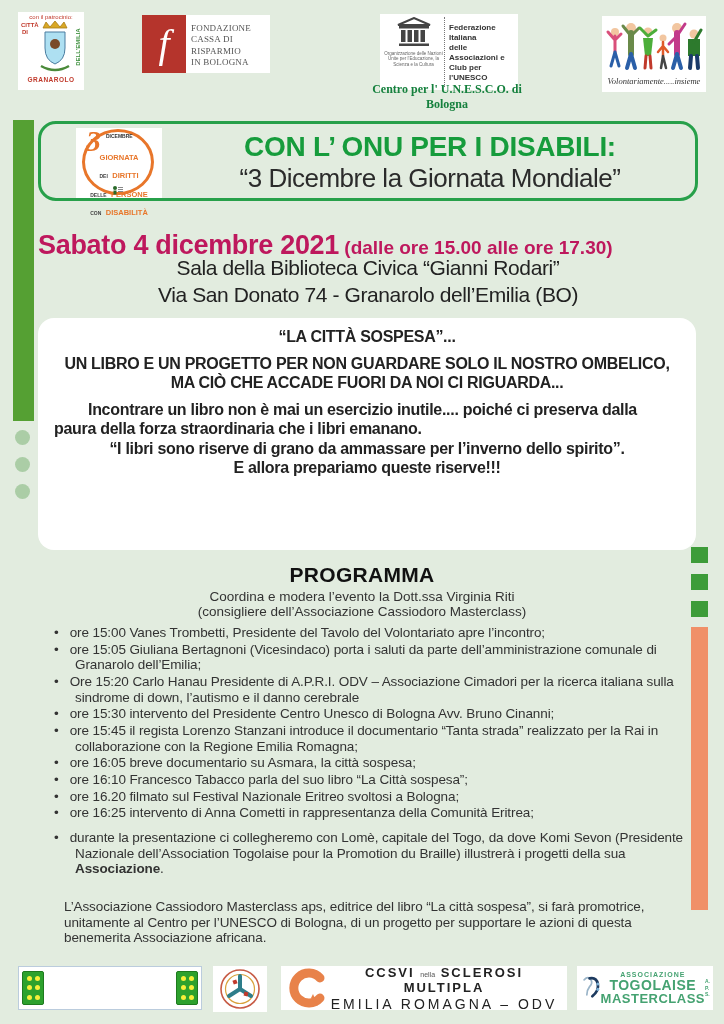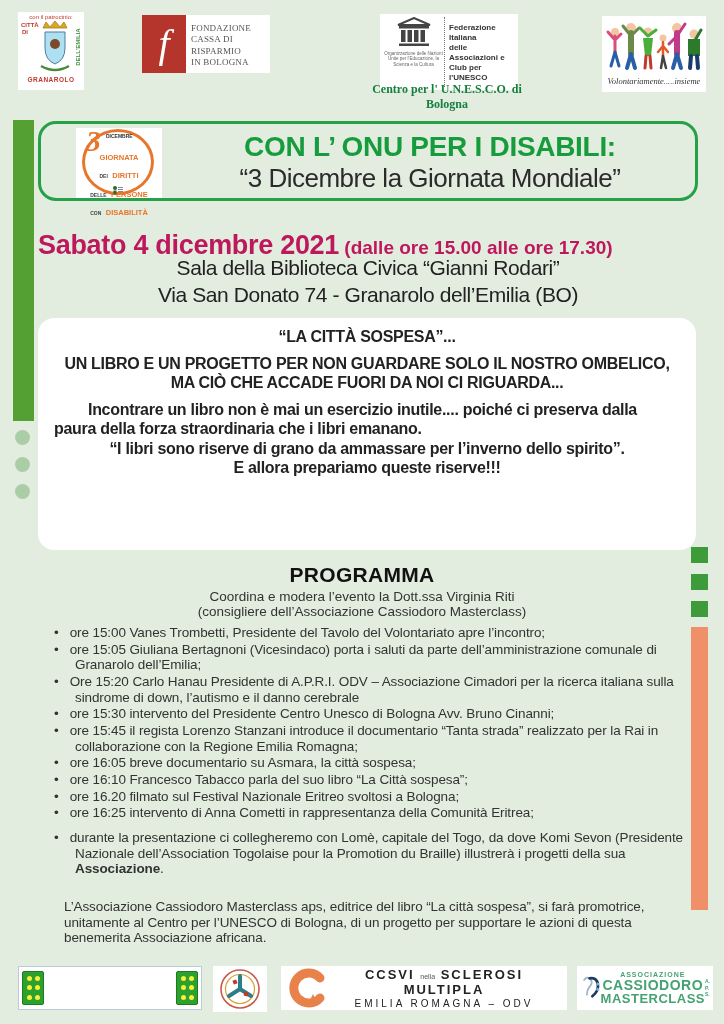--- a/index.html
+++ b/index.html
@@ -85,21 +85,21 @@
   .atpb-l1 { font-size:7.5px; font-weight:bold; color:#2e9e3e; }
   .atpb-l3 { font-size:7.5px; font-weight:bold; color:#e07820; }
   .atpb-l4 { font-size:5px; color:#cc3333; }
 
   .emblem-box { left:213px; top:966px; width:54px; height:46px; display:flex; align-items:center; justify-content:center; }
 
   .ccsvi-box { left:281px; top:966px; width:286px; height:44px; display:flex; align-items:center; padding:2px 6px; }
   .ccsvi-text { flex:1; text-align:center; color:#222; }
   .ccsvi-l1 { font-size:13px; letter-spacing:2px; font-weight:bold; }
   .ccsvi-nella { font-size:7px; letter-spacing:0; font-weight:normal; color:#555; }
-  .ccsvi-l2 { font-size:10px; letter-spacing:3px; margin-top:1px; }
+  .ccsvi-l2 { font-size:14px; letter-spacing:3px; margin-top:1px; }
 
   .cassiodoro-box { left:577px; top:966px; width:136px; height:44px; display:flex; align-items:center; padding:2px 3px; }
   .cassio-text { flex:1; text-align:center; line-height:1; color:#45a271; font-weight:bold; }
   .cassio-l0 { font-size:7px; letter-spacing:1px; }
   .cassio-l1 { font-size:14px; letter-spacing:.5px; }
   .cassio-l2 { font-size:13px; letter-spacing:.5px; }
   .cassio-aps { font-size:5px; color:#45a271; line-height:1.3; font-weight:bold; }
 </style>
 </head>
 <body>
@@ -293,21 +293,21 @@
 
   <div class="abs whitebox cassiodoro-box">
     <svg width="30" height="36" viewBox="0 0 30 36">
       <path d="M6 6 q6 -6 10 0 q3 5 -2 10 q-4 5 -4 12" fill="none" stroke="#9ab4c8" stroke-width="2.5" stroke-linecap="round"></path>
       <path d="M14 4 q10 -2 12 8 q2 10 -8 18" fill="none" stroke="#1d3a5f" stroke-width="4" stroke-linecap="round"></path>
       <circle cx="26" cy="12" r="2.2" fill="#7fb4d9"></circle>
       <circle cx="26" cy="20" r="2.2" fill="#7fb4d9"></circle>
     </svg>
     <div class="cassio-text">
       <div class="cassio-l0">ASSOCIAZIONE</div>
-      <div class="cassio-l1">CASSIODORO</div>
+      <div class="cassio-l1">TOGOLAISE</div>
       <div class="cassio-l2">MASTERCLASS</div>
     </div>
     <div class="cassio-aps">
       <div>A.</div>
       <div>P.</div>
       <div>S.</div>
     </div>
   </div>
 
 </div>

